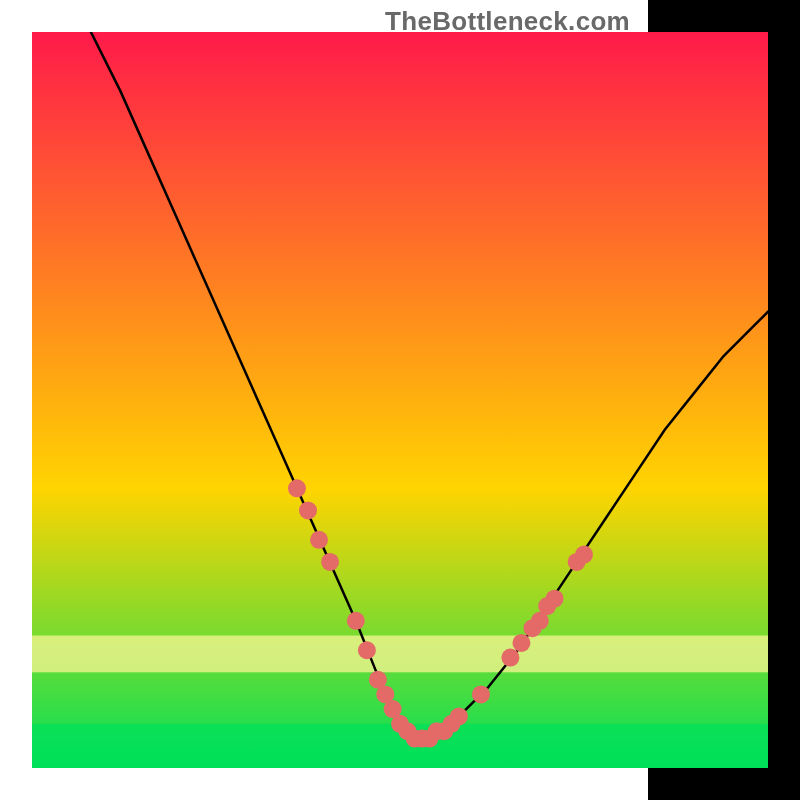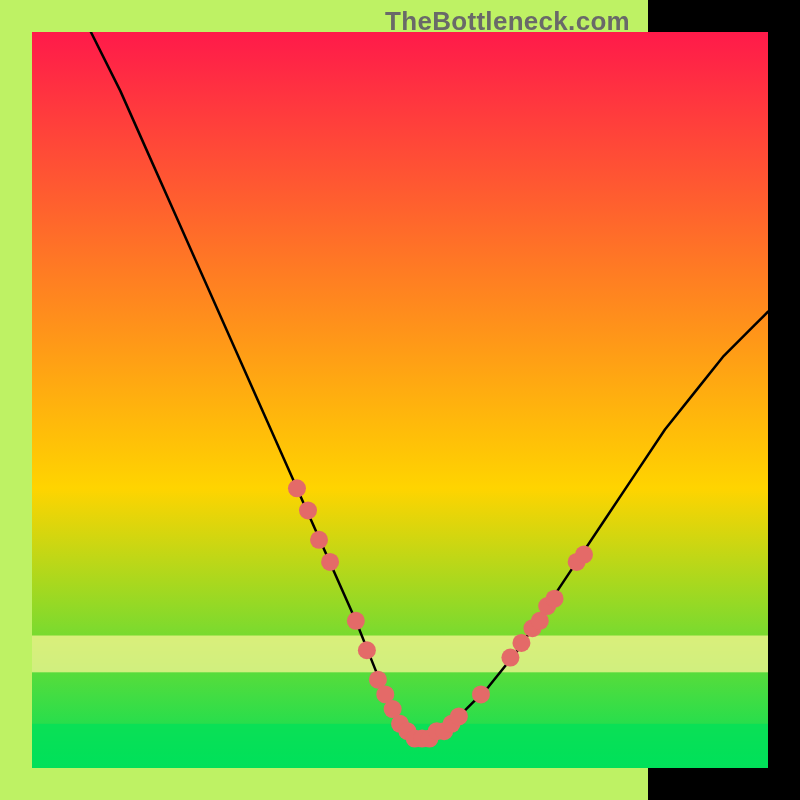--- a/index.html
+++ b/index.html
@@ -1,21 +1,21 @@
 <!DOCTYPE html>
 <html><head>
 <meta charset="utf-8">
 <style>
   * { margin: 0; padding: 0; box-sizing: border-box; }
   html, body { width: 800px; height: 800px; overflow: hidden; background: #000; }
   .frame {
     position: relative;
     width: 648px;
     height: 800px;
-    background: #bef264;
+    background: #ffffff;
   }
   .watermark {
     position: absolute;
     top: 6px;
     right: 18px;
     font-family: Arial, Helvetica, sans-serif;
     font-size: 26px;
     font-weight: 600;
     color: #696969;
     letter-spacing: 0.3px;

